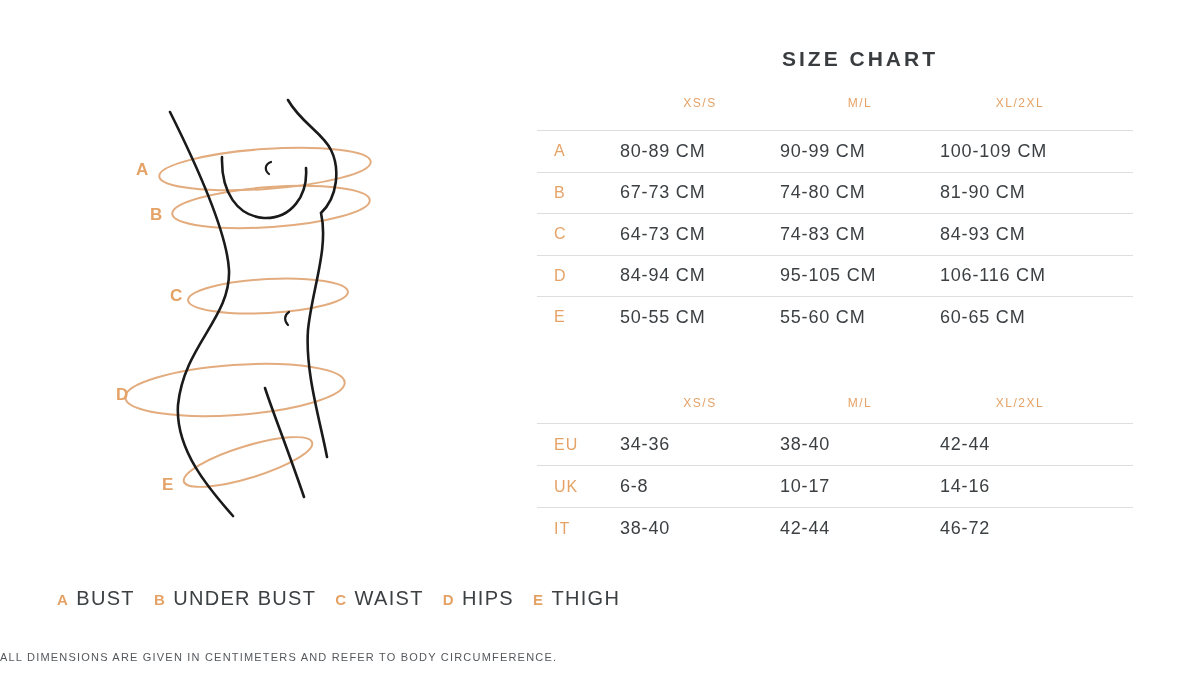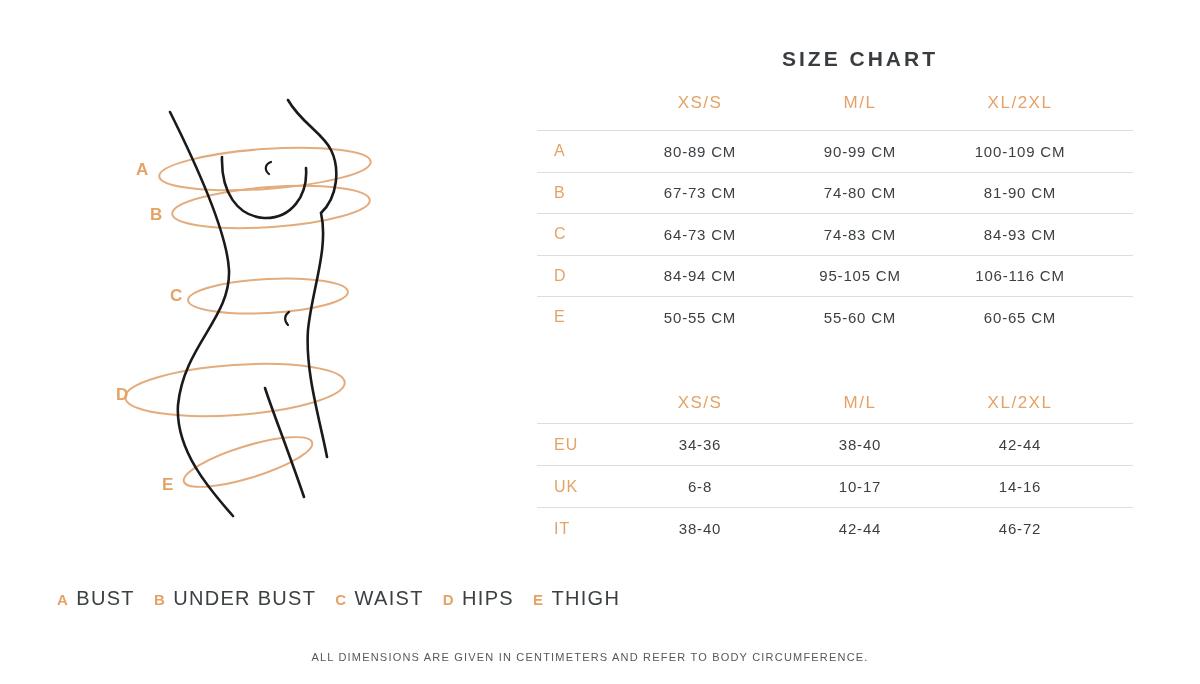--- a/index.html
+++ b/index.html
@@ -46,41 +46,40 @@
     display: grid;
     grid-template-columns: 83px 160px 160px 160px 1fr;
     align-items: center;
   }
   .header-row { margin-top: 21px; height: 24px; margin-bottom: 15px; }
   .block-converter .header-row { margin-top: 23px; height: 24px; margin-bottom: 8px; }
 
   .col-header {
     text-align: center;
     color: #E5A266;
-    font-size: 17px; letter-spacing: 1.5px;
+    font-size: 12px; letter-spacing: 1.5px;
   }
 
   .data-row { height: 41.5px; border-top: 1px solid #DEDEDE; }
   .block-converter .data-row { height: 42px; }
 
   .row-label {
     padding-left: 17px;
     color: #E5A266;
     font-size: 16px; letter-spacing: 1px;
   }
   .cell {
-    text-align: center;
     color: #3C4043;
-    font-size: 15px; letter-spacing: .8px;
+    font-size: 18px; letter-spacing: .8px;
   }
 
   
   .footer-note {
     position: absolute; left: 0; top: 651px; width: 1180px;
-    text-align: center;
+    text-align: left;
     font-size: 11px; letter-spacing: 1.2px;
     color: #54585C;
   }
 </style>
 </head>
 <body>
 
 <svg class="figure-svg" width="500" height="575" viewBox="0 0 500 575">
   <g fill="none" stroke="#E3AC7E" stroke-width="2">
     <ellipse cx="265" cy="169" rx="106" ry="20" transform="rotate(-4 265 169)"></ellipse>

